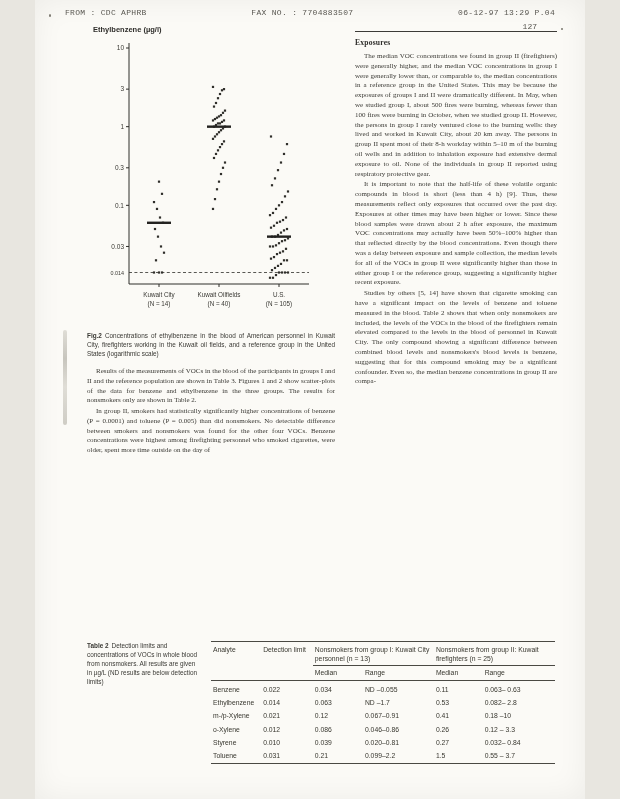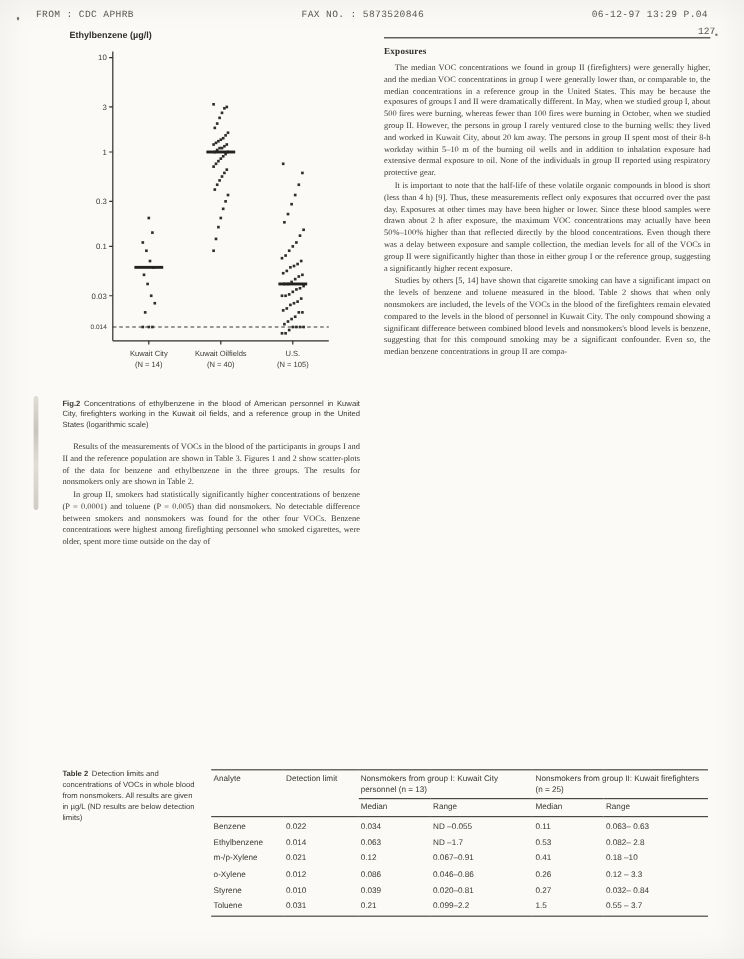--- a/index.html
+++ b/index.html
@@ -1,30 +1,30 @@
 <!DOCTYPE html>
 <html><head>
 <meta charset="utf-8">
 <style>
   html,body{margin:0;padding:0;background:#e8e6e0;}
   .page{
-    position:relative;width:620px;height:799px;margin:0 auto;
+    position:relative;width:550px;height:799px;margin:0 auto;
     background:#fbfaf6;overflow:hidden;
     font-family:"Liberation Serif", serif;color:#33322f;
     box-shadow:inset 0 0 30px rgba(0,0,0,0.06);
   }
   
   .fax-header{
     display:flex;justify-content:space-between;
     padding:8px 30px 0 30px;
     font-family:"Liberation Mono", monospace;font-size:8px;color:#5a5852;
     letter-spacing:0.3px;
   }
   .page-number{
-    position:absolute;top:22px;right:24px;
+    position:absolute;top:22px;right:48px;
     font-family:"Liberation Mono", monospace;font-size:8px;color:#55534d;
   }
   
   .columns{
     display:flex;gap:20px;padding:6px 28px 0 52px;height:582px;overflow:hidden;
   }
   .col{min-width:0;}
   .col-left{flex:0 0 248px;}
   .col-right{flex:1;}
   p.body{
@@ -78,21 +78,21 @@
     opacity:0.55;border-radius:2px;
   }
 </style>
 </head>
 <body>
 
 <div class="page">
 
   <div class="fax-header">
     <span>FROM : CDC APHRB</span>
-    <span>FAX NO. : 5873520846</span>
+    <span>FAX NO. : 7704883507</span>
     <span>06-12-97  13:29  P.04</span>
   </div>
   <div class="page-number">127</div>
 
   <div class="smudge"></div>
   <div class="speck" style="top:28px;right:22px;width:2px;height:2px;"></div>
   <div class="speck" style="top:14px;left:14px;width:2px;height:3px;"></div>
 
   <div class="columns">
 

